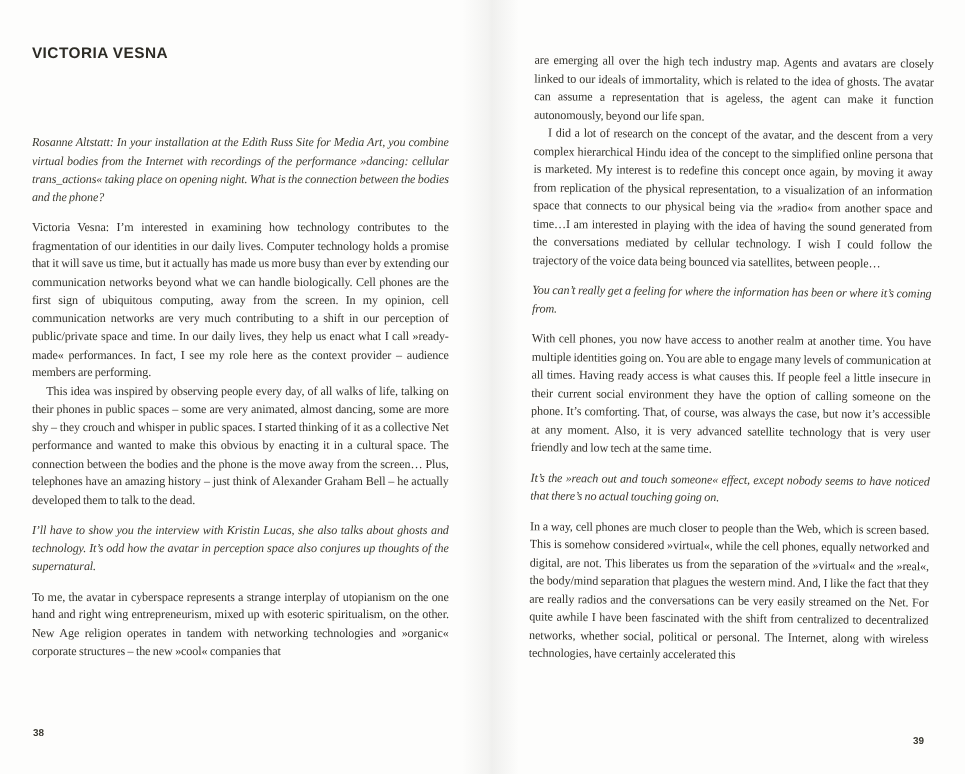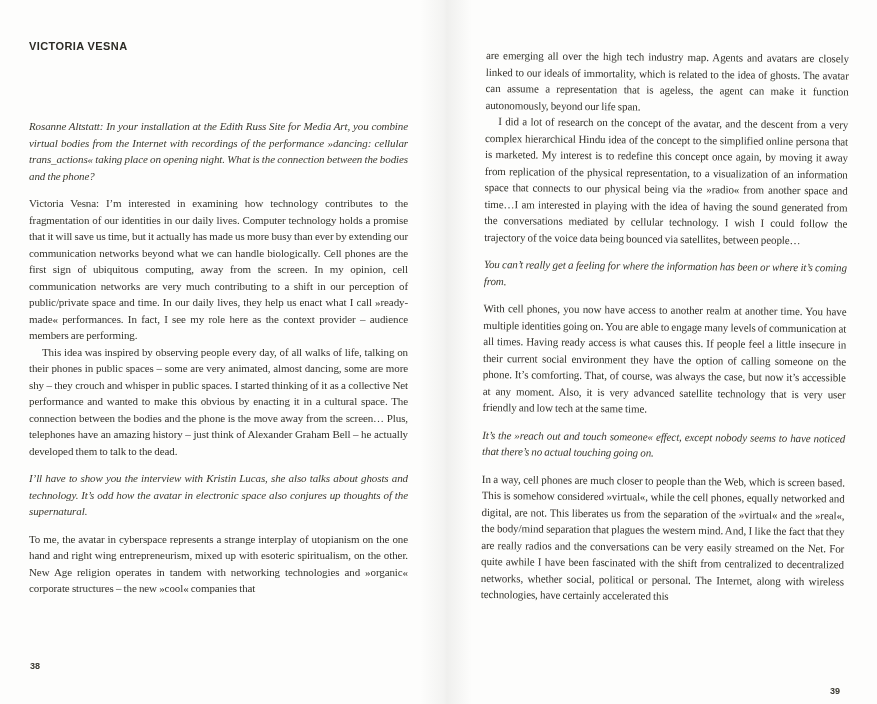--- a/index.html
+++ b/index.html
@@ -36,21 +36,21 @@
   #page-right {
     left: 486px;
     top: 47px;
     width: 363px;
     transform: rotate(0.55deg);
     transform-origin: 0 0;
   }
   .book-header {
     font-family: "Liberation Sans", sans-serif;
     font-weight: bold;
-    font-size: 11px;
+    font-size: 14px;
     letter-spacing: 0.4px;
     color: #2c2b25;
     margin: 0 0 66px 0;
   }
   .block {
     margin: 0 0 11px 0;
   }
   .block p {
     margin: 0;
     font-size: 11px;
@@ -74,40 +74,39 @@
     font-size: 9px;
     color: #3b3a32;
   }
   #page-num-left {
     left: 30px;
     top: 661px;
   }
   #page-num-right {
     left: 830px;
     top: 668px;
-    margin-top: 18px;
   }
 </style>
 </head>
 <body>
 
 <div class="gutter"></div>
 
 <div id="page-left" class="page-col">
   <div class="book-header">VICTORIA VESNA</div>
   <div>
       <div class="block q">
         <p>Rosanne Altstatt: In your installation at the Edith Russ Site for Media Art, you combine virtual bodies from the Internet with recordings of the performance »dancing: cellular trans_actions« taking place on opening night. What is the connection between the bodies and the phone?</p>
       </div>
       <div class="block a">
         <p>Victoria Vesna: I’m interested in examining how technology contributes to the fragmentation of our identities in our daily lives. Computer technology holds a promise that it will save us time, but it actually has made us more busy than ever by extending our communication networks beyond what we can handle biologically. Cell phones are the first sign of ubiquitous computing, away from the screen. In my opinion, cell communication networks are very much contributing to a shift in our perception of public/private space and time. In our daily lives, they help us enact what I call »ready-made« performances. In fact, I see my role here as the context provider – audience members are performing.</p>
         <p class="indent">This idea was inspired by observing people every day, of all walks of life, talking on their phones in public spaces – some are very animated, almost dancing, some are more shy – they crouch and whisper in public spaces. I started thinking of it as a collective Net performance and wanted to make this obvious by enacting it in a cultural space. The connection between the bodies and the phone is the move away from the screen… Plus, telephones have an amazing history – just think of Alexander Graham Bell – he actually developed them to talk to the dead.</p>
       </div>
       <div class="block q">
-        <p>I’ll have to show you the interview with Kristin Lucas, she also talks about ghosts and technology. It’s odd how the avatar in electronic space also conjures up thoughts of the supernatural.</p>
+        <p>I’ll have to show you the interview with Kristin Lucas, she also talks about ghosts and technology. It’s odd how the avatar in perception space also conjures up thoughts of the supernatural.</p>
       </div>
       <div class="block a">
         <p>To me, the avatar in cyberspace represents a strange interplay of utopianism on the one hand and right wing entrepreneurism, mixed up with esoteric spiritualism, on the other. New Age religion operates in tandem with networking technologies and »organic« corporate structures – the new »cool« companies that</p>
       </div>
     </div>
 </div>
 
 <div id="page-right" class="page-col">
   <div>
       <div class="block a">

